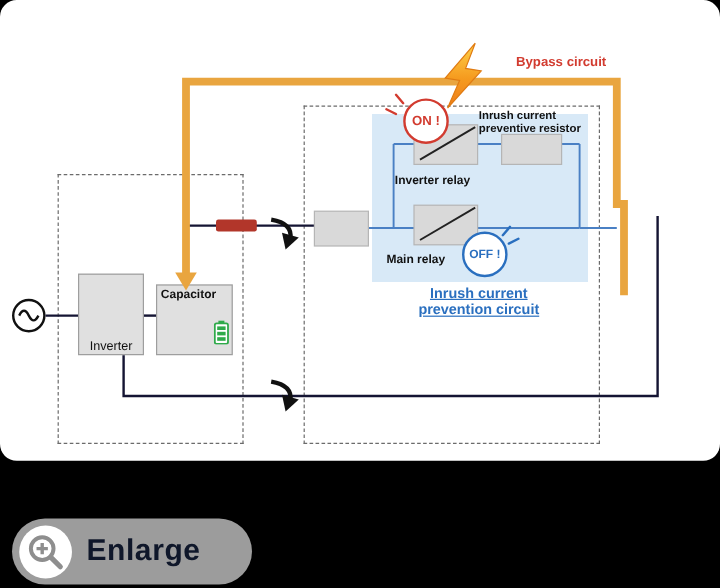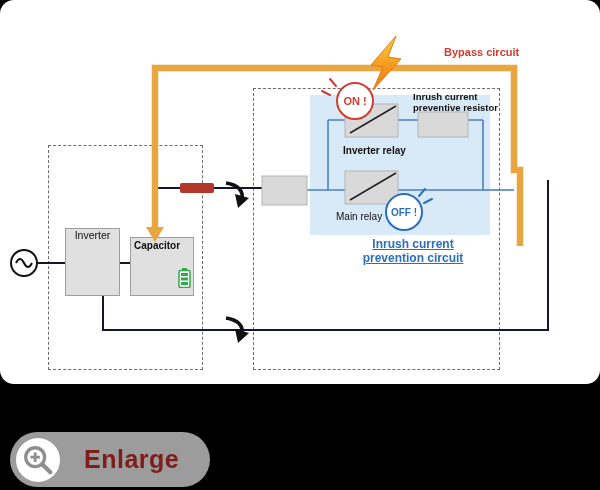--- a/index.html
+++ b/index.html
@@ -20,31 +20,31 @@
   }
   .dashed{position:absolute;border:1.5px dashed #6b6b6b;z-index:1;}
   .dashed.left{left:48px;top:145px;width:153px;height:223px;}
   .dashed.right{left:253px;top:88px;width:245px;height:280px;}
   svg.wires{position:absolute;left:0;top:0;z-index:5;pointer-events:none;}
   .box{
     position:absolute;background:#e0e0e0;border:1px solid #9e9e9e;z-index:2;
     box-sizing:border-box;
   }
   .box.inverter{left:65px;top:228px;width:55px;height:68px;
-    display:flex;align-items:flex-start;justify-content:center;
+    display:flex;align-items:flex-end;justify-content:center;
     font-size:10.5px;color:#111;}
   .box.capacitor{left:130px;top:237px;width:64px;height:59px;padding:2px 3px;}
   .cap-title{font-size:10px;font-weight:bold;color:#111;line-height:1.1;}
   .cap-sub{font-size:9.5px;color:#222;line-height:1.12;width:38px;word-break:break-word;}
   .battery{position:absolute;right:2px;bottom:3px;}
-  .lbl{position:absolute;z-index:10;color:#111;margin-left:14px;}
+  .lbl{position:absolute;z-index:10;color:#111;}
   .lbl.bypass{left:430px;top:46px;font-size:11px;font-weight:bold;color:#d23b2f;}
   .lbl.resistor{left:399px;top:92px;width:94px;font-size:9.5px;line-height:1.15;color:#111;font-weight:bold;}
   .lbl.precharge{left:329px;top:145px;font-size:10px;font-weight:bold;}
-  .lbl.mainrelay{left:322px;top:211px;font-size:10px;font-weight:normal;}
+  .lbl.mainrelay{left:322px;top:211px;font-size:10px;font-weight:bold;}
   .lbl.caption{left:338px;top:238px;width:122px;text-align:center;
     font-size:12px;font-weight:bold;color:#2a6fbf;line-height:1.15;text-decoration:underline;}
   .badge{
     position:absolute;width:38px;height:38px;border-radius:50%;
     background:#fff;display:flex;align-items:center;justify-content:center;
     font-weight:bold;z-index:10;box-sizing:border-box;
   }
   .badge.on{left:336px;top:82px;border:2.5px solid #d23b2f;color:#d23b2f;font-size:11px;}
   .badge.off{left:385px;top:193px;border:2.5px solid #2a6fbf;color:#2a6fbf;font-size:10px;}
   .ac{
@@ -55,21 +55,21 @@
   .enlarge{
     position:absolute;left:10px;top:432px;width:200px;height:55px;
     background:#9c9c9c;border-radius:28px;z-index:10;
     display:flex;align-items:center;cursor:pointer;
   }
   .enlarge .circle{
     width:44px;height:44px;border-radius:50%;background:#fff;
     margin-left:6px;display:flex;align-items:center;justify-content:center;
   }
   .enlarge .txt{
-    color:#7f1d1d;font-weight:bold;font-size:25px;margin-left:24px;letter-spacing:0.5px;
+    color:#0f172a;font-weight:bold;font-size:25px;margin-left:12px;letter-spacing:0.5px;
   }
 </style>
 </head>
 <body>
 
 <div class="stage">
 
   <div class="card"></div>
   <div class="panel-blue"></div>
   <div class="dashed left"></div>

